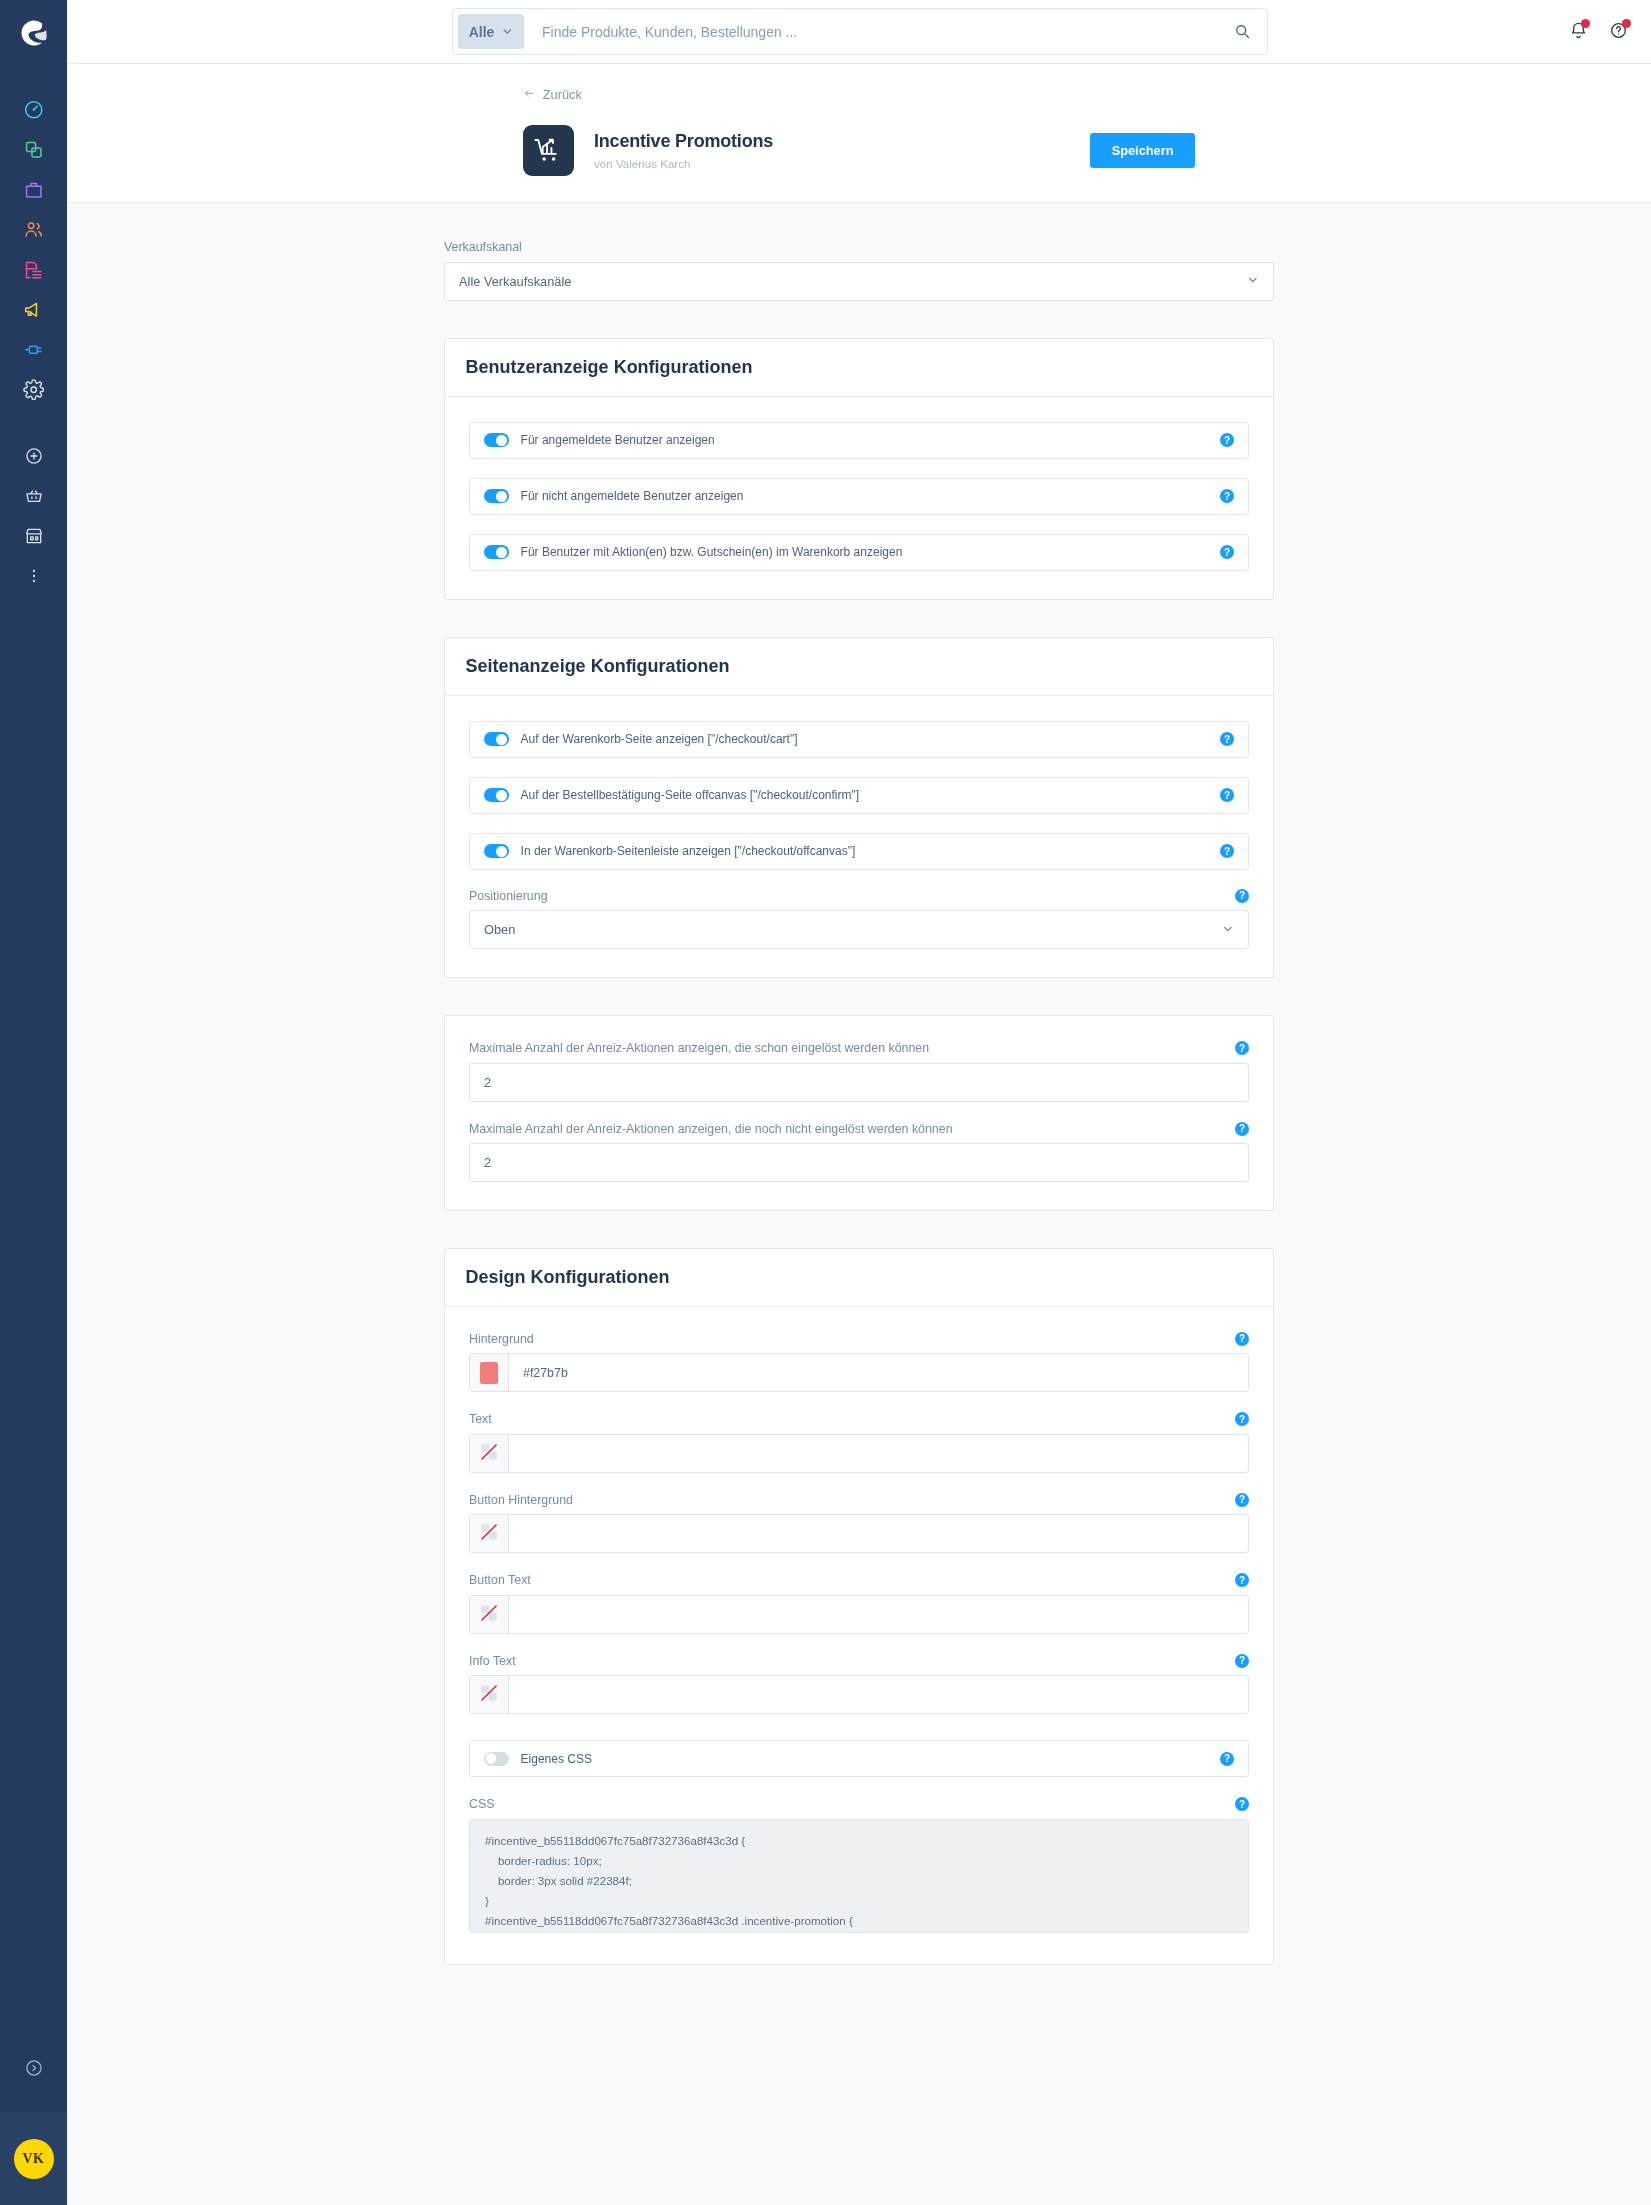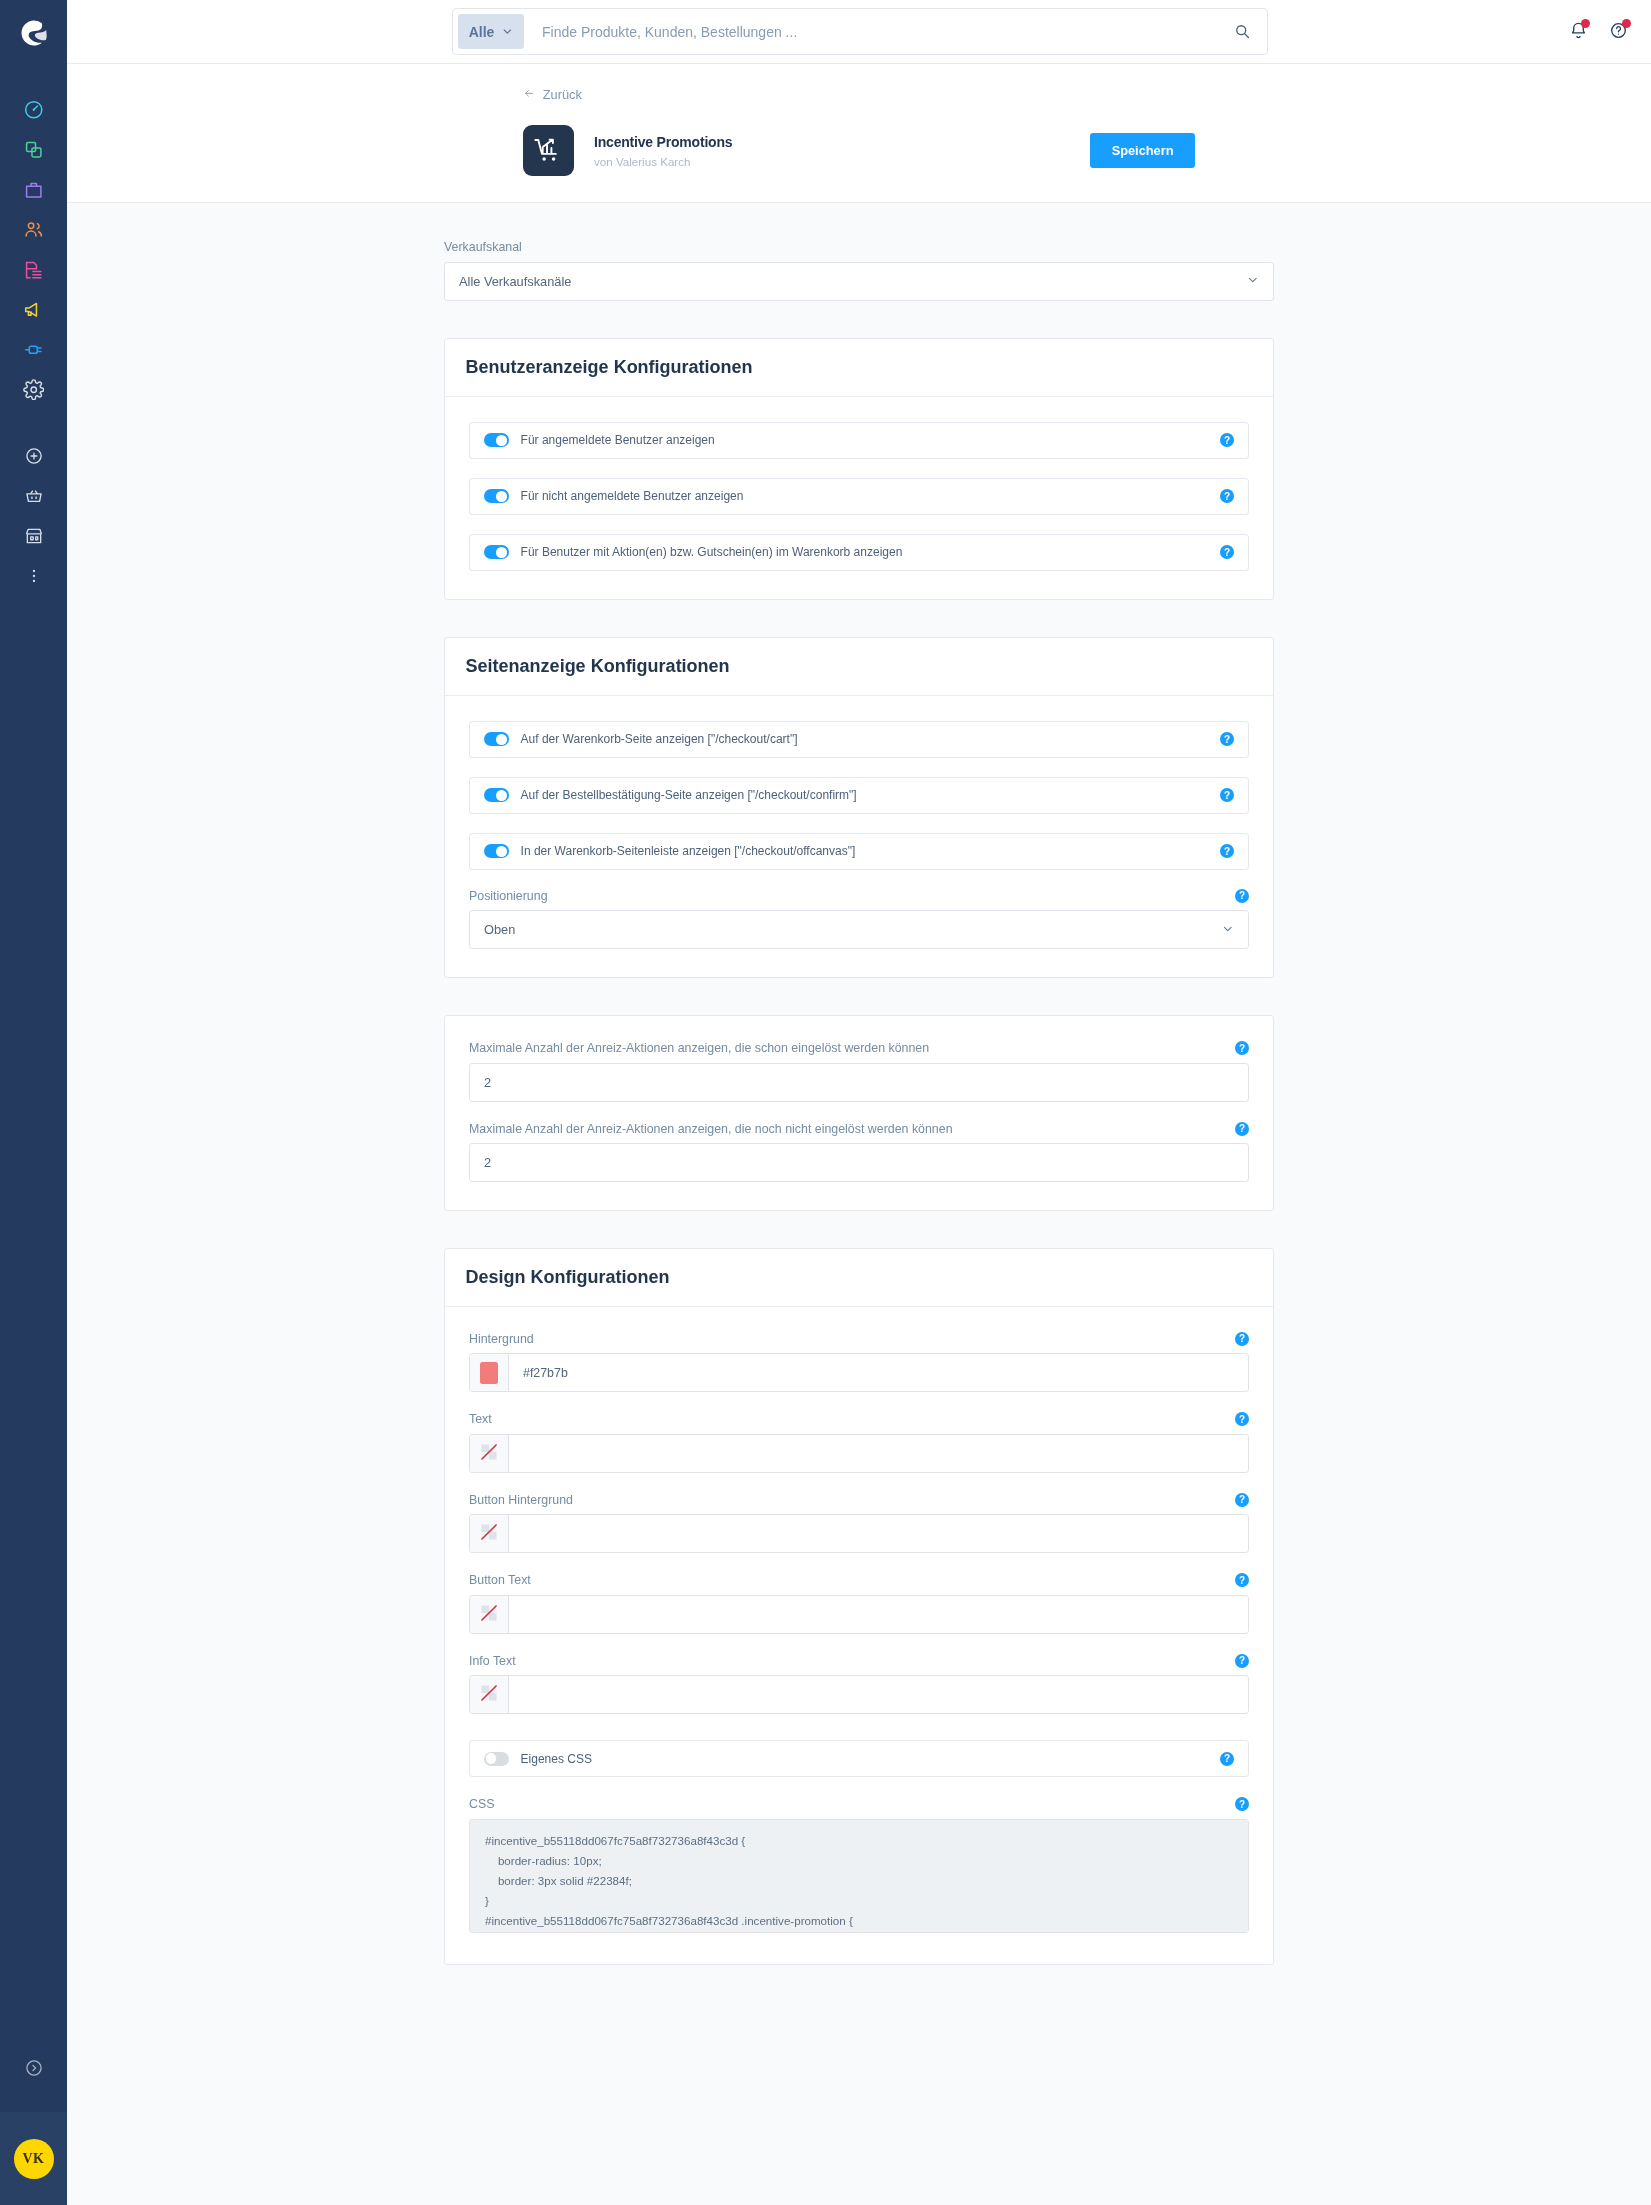--- a/index.html
+++ b/index.html
@@ -84,21 +84,21 @@
     color: #8697aa; font-size: 12.8px; cursor: pointer;
   }
   .header-row {
     margin: 23px 456px 0 456px; display: flex; align-items: center;
   }
   .app-icon {
     width: 51px; height: 51px; border-radius: 9px; background: #23364e;
     display: flex; align-items: center; justify-content: center; flex: none;
   }
   .app-meta { margin-left: 20px; }
-  .app-title { font-size: 14px; font-weight: 700; color: #23364e; letter-spacing: -0.2px; }
+  .app-title { font-size: 18px; font-weight: 700; color: #23364e; letter-spacing: -0.2px; }
   .app-author { font-size: 11.6px; color: #aeb9c6; margin-top: 5px; }
   .spacer { flex: 1; }
   .btn-primary {
     background: #189eff; color: #fff; border: 0; border-radius: 3.3px;
     height: 35px; padding: 0 21.5px; font-size: 12.8px; font-weight: 600;
     font-family: "Liberation Sans", sans-serif; cursor: pointer;
   }
 
   
   .content { flex: 1; overflow: hidden; padding-top: 37px; }
@@ -443,21 +443,21 @@
               <span class="switch">
                   <span class="knob"></span>
                 </span>
               <span class="toggle-label">Auf der Warenkorb-Seite anzeigen ["/checkout/cart"]</span>
               <span class="help">?</span>
             </div>
             <div class="toggle-row">
               <span class="switch">
                   <span class="knob"></span>
                 </span>
-              <span class="toggle-label">Auf der Bestellbestätigung-Seite anzeigen ["/checkout/confirm"]</span>
+              <span class="toggle-label">Auf der Bestellbestätigung-Seite offcanvas ["/checkout/confirm"]</span>
               <span class="help">?</span>
             </div>
             <div class="toggle-row">
               <span class="switch">
                   <span class="knob"></span>
                 </span>
               <span class="toggle-label">In der Warenkorb-Seitenleiste anzeigen ["/checkout/offcanvas"]</span>
               <span class="help">?</span>
             </div>
 

